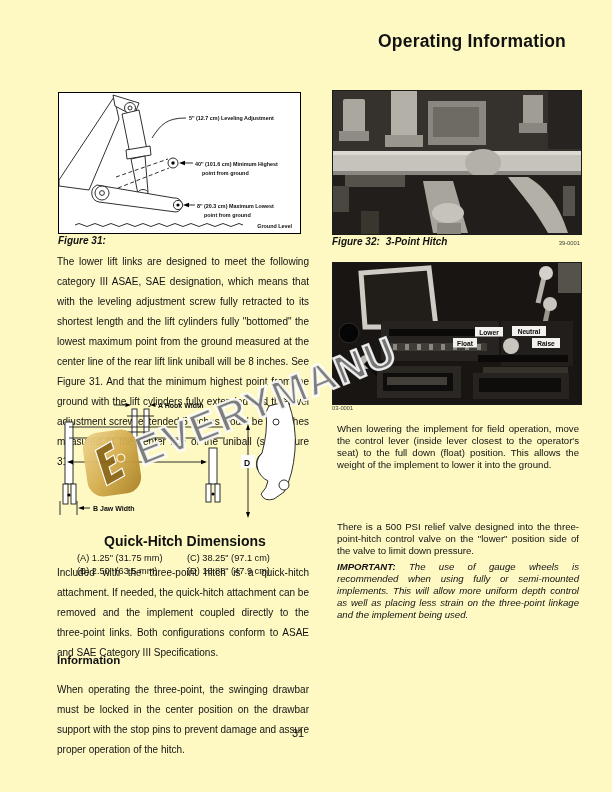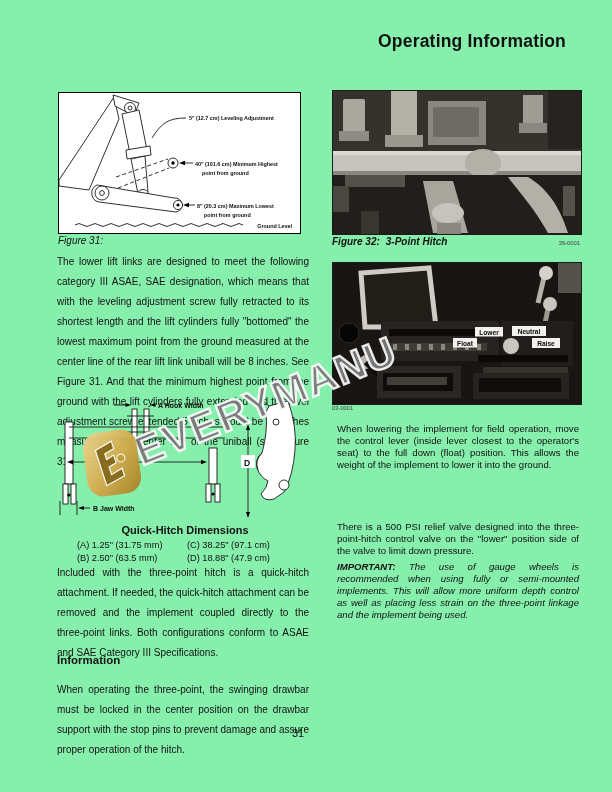--- a/index.html
+++ b/index.html
@@ -1,33 +1,33 @@
 <!DOCTYPE html>
 <html><head>
 <meta charset="utf-8">
 <style>
   html,body{margin:0;padding:0;background:#e8e8e8;}
-  .page{position:relative;width:612px;height:792px;background:#86efac;margin:0 auto;
+  .page{position:relative;width:612px;height:792px;background:#fef9c3;margin:0 auto;
         font-family:"Liberation Sans",sans-serif;color:#111;overflow:hidden;}
   
   .hdr{position:absolute;top:31px;right:46px;font-size:17.5px;font-weight:bold;letter-spacing:.2px;}
   
   .fig31{position:absolute;left:58px;top:92px;width:241px;height:140px;border:1.2px solid #000;background:#fff;}
   .fig31 svg{display:block;width:100%;height:100%;}
-  .cap{font-size:10px;font-weight:normal;font-style:italic;}
+  .cap{font-size:10px;font-weight:bold;font-style:italic;}
   .cap31{position:absolute;left:58px;top:235px;}
   
   .body{position:absolute;font-size:10px;line-height:20px;text-align:justify;margin:0;}
   .bodyL{left:57px;width:252px;}
   .bodyR{left:337px;width:242px;font-size:9.6px;line-height:11.9px;}
   .opsH{position:absolute;left:57px;top:654px;font-size:11.5px;font-weight:bold;margin:0;}
   
   .qh{position:absolute;left:57px;top:398px;width:243px;height:164px;}
   .qh svg{display:block;width:243px;height:122px;}
-  .qh-title{font-size:11px;font-weight:bold;text-align:center;margin-top:4px;width:220px;margin-left:18px;}
+  .qh-title{font-size:14px;font-weight:bold;text-align:center;margin-top:13px;width:220px;margin-left:18px;}
   .qh-dims{display:grid;grid-template-columns:102px 112px;column-gap:8px;row-gap:3px;
            font-size:9.2px;margin-top:4px;margin-left:20px;}
   
   .photo{position:absolute;width:248px;border:1px solid #1b1b1b;background:#2a2724;}
   .photo svg{display:block;width:100%;height:100%;}
   .fig32{left:332px;top:90px;height:143px;}
   .fig33{left:332px;top:262px;height:141px;}
   .caprow{position:absolute;left:332px;width:248px;display:flex;justify-content:space-between;align-items:baseline;text-align:center;}
   .caprow .code{font-size:5.8px;color:#3c3c3c;font-style:normal;font-weight:normal;}
   .cr32{top:236px;} .cr33{top:405px;}

